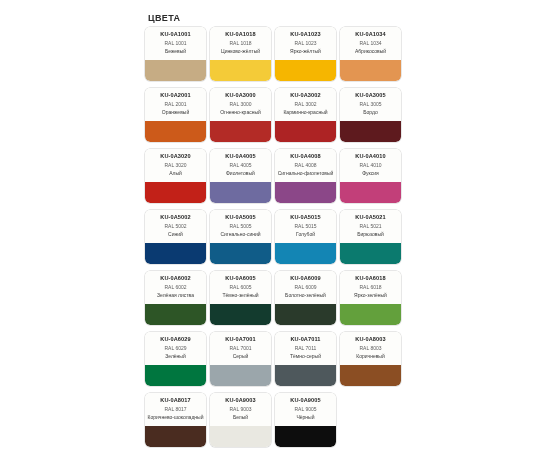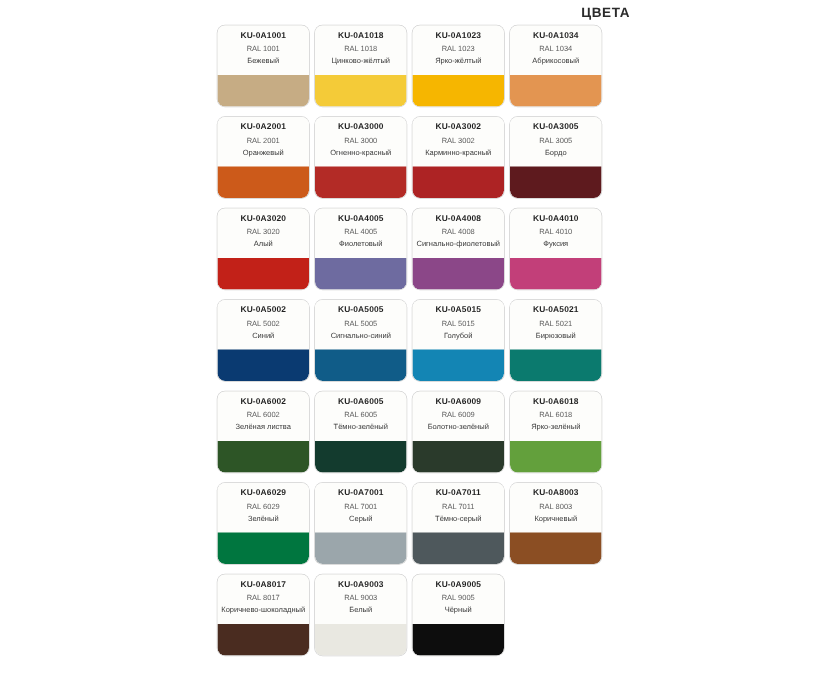--- a/index.html
+++ b/index.html
@@ -23,23 +23,22 @@
     position: absolute;
     left: 145px;
     top: 0;
     width: 275px;
   }
   .section-title {
     font-size: 9px;
     font-weight: bold;
     color: #2b2b2b;
     letter-spacing: 0.4px;
-    padding: 3px 0 4px 3px;
+    padding: 13px 0 4px 3px;
     line-height: 10px;
-    text-align: right;
   }
   .grid {
     display: flex;
     flex-wrap: wrap;
     width: 275px;
   }
   .swatch-card {
     width: 61px;
     height: 54px;
     margin: 0 4px 7px 0;

